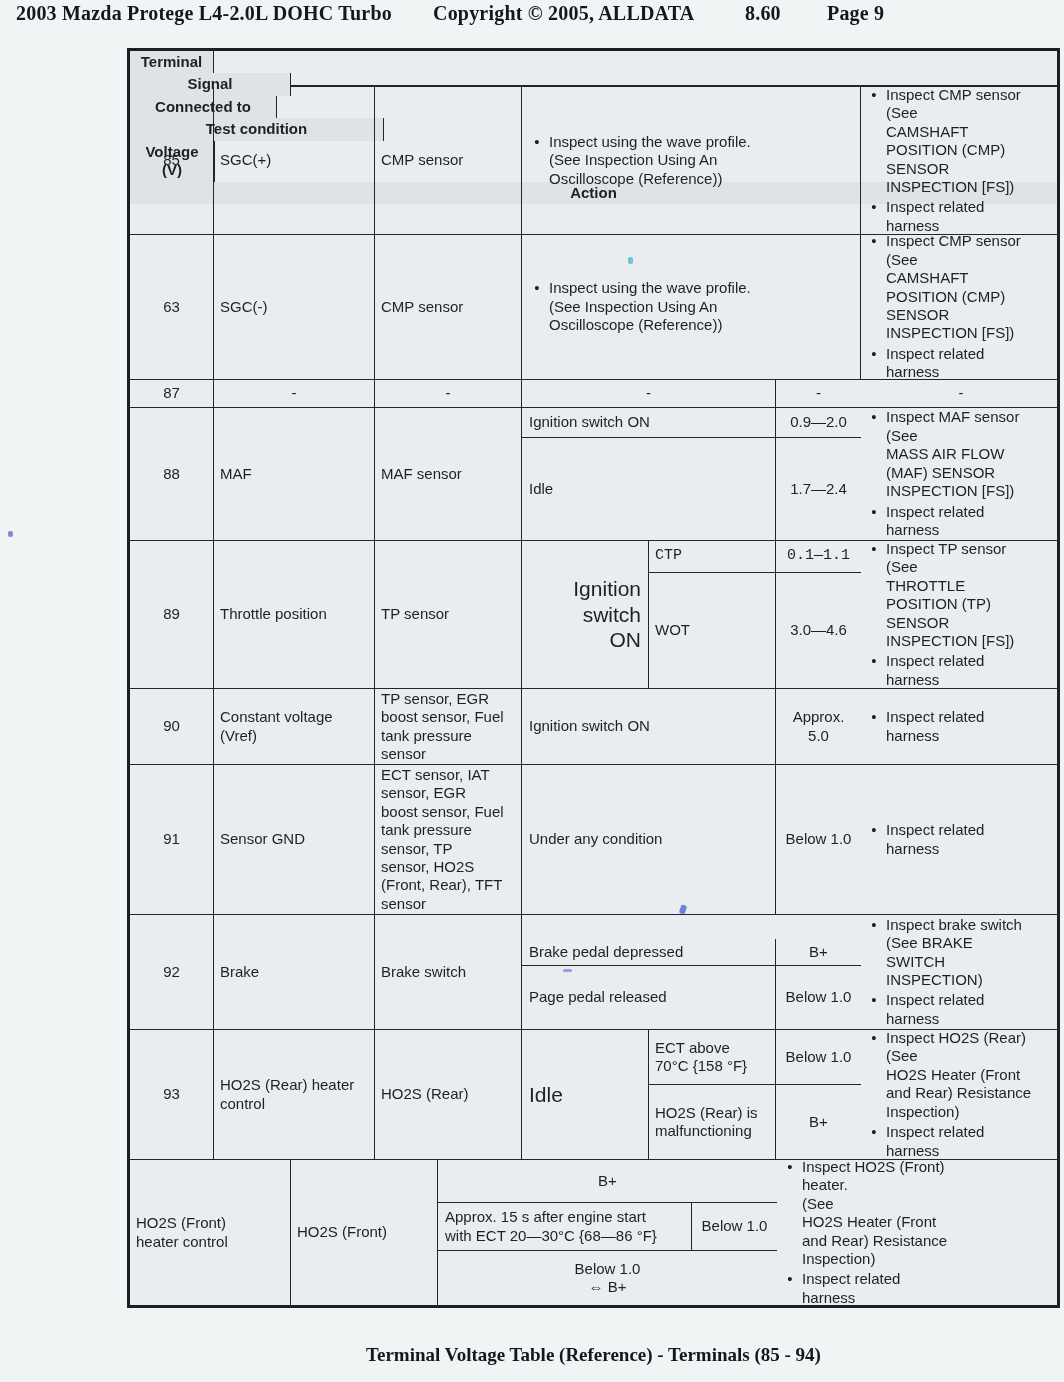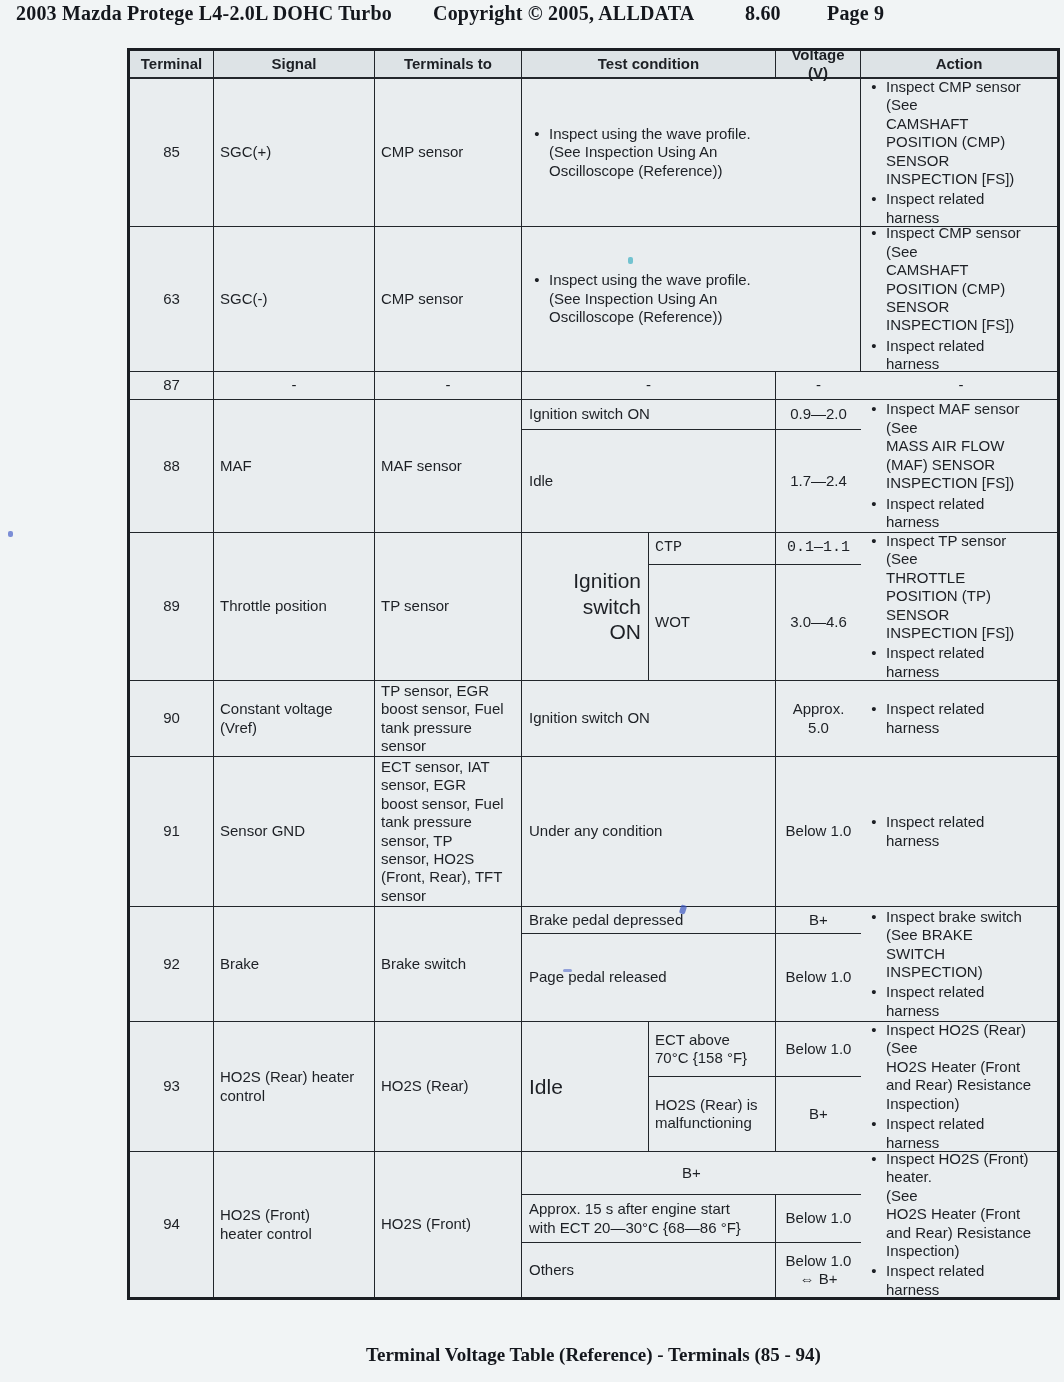--- a/index.html
+++ b/index.html
@@ -46,21 +46,21 @@
 
   .srow{display:flex;border-bottom:1.5px solid var(--line);box-sizing:border-box;flex:none;}
   .srow.grow{flex:1;}
   .srow:last-child{border-bottom:none;}
   .tc{width:254px;box-sizing:border-box;border-right:1.5px solid var(--line);display:flex;align-items:center;padding:2px 7px;font-size:15px;line-height:1.23;}
   .vc{flex:1;display:flex;align-items:center;justify-content:center;text-align:center;padding:2px;font-size:15px;line-height:1.23;}
   .tcm{width:127px;box-sizing:border-box;border-right:1.5px solid var(--line);display:flex;align-items:center;padding:2px 7px;font-size:21px;line-height:1.23;text-align:right;}
   .subcol{flex:1;display:flex;flex-direction:column;}
   .subcol .tc2{width:127px;box-sizing:border-box;border-right:1.5px solid var(--line);display:flex;align-items:center;padding:2px 6px;font-size:15px;line-height:1.23;}
 
-  .hrow{height:28px;border-bottom:2.2px solid var(--line);}
+  .hrow{height:36px;border-bottom:2.2px solid var(--line);flex-direction:column;}
   .hrow .cell{justify-content:center;text-align:center;font-weight:bold;background:#dde3e6;padding:2px;}
   .h-test{width:254px;}
   .h-volt{width:85px;}
 
   .ml{white-space:pre-line;}
   .dash{justify-content:center;text-align:center;}
 
   .bi{display:flex;gap:7px;margin:1px 0;align-items:flex-start;}
   .bu{width:10px;text-align:center;flex:none;}
   .bt{white-space:pre-line;}
@@ -84,21 +84,21 @@
   <span class="t-copy">Copyright © 2005, ALLDATA</span>
   <span class="t-ver">8.60</span>
   <span class="t-page">Page 9</span>
 </div>
 
 <div class="vtable">
 
   <div class="row hrow">
     <div class="cell ct">Terminal</div>
     <div class="cell cs">Signal</div>
-    <div class="cell cc">Terminals to</div>
+    <div class="cell cc">Connected to</div>
     <div class="cell h-test">Test condition</div>
     <div class="cell h-volt ml">Voltage
 (V)</div>
     <div class="cell ca" style="align-items:center;justify-content:center;">Action</div>
   </div>
 
   <div class="row" style="height:148px;">
     <div class="cell ct">85</div>
     <div class="cell cs">SGC(+)</div>
     <div class="cell cc">CMP sensor</div>
@@ -286,21 +286,21 @@
 harness</span>
         </div>
     </div>
   </div>
 
   <div class="row" style="height:115px;">
     <div class="cell ct">92</div>
     <div class="cell cs">Brake</div>
     <div class="cell cc">Brake switch</div>
     <div class="mid">
-      <div class="srow" style="height:27px;">
+      <div class="srow" style="height:27px;margin-top:24px;">
         <div class="tc">Brake pedal depressed</div>
         <div class="vc">B+</div>
       </div>
       <div class="srow grow">
         <div class="tc">Page pedal released</div>
         <div class="vc">Below 1.0</div>
       </div>
     </div>
     <div class="cell ca">
       <div class="bi">
@@ -349,35 +349,33 @@
         </div>
       <div class="bi">
           <span class="bu">•</span>
           <span class="bt">Inspect related
 harness</span>
         </div>
     </div>
   </div>
 
   <div class="row" style="height:145px;">
-    <div class="cell ct">94</div>
     <div class="cell cs ml">HO2S (Front)
 heater control</div>
     <div class="cell cc">HO2S (Front)</div>
     <div class="mid">
       <div class="srow" style="height:43px;">
         <div class="vc">B+</div>
       </div>
       <div class="srow" style="height:48px;">
         <div class="tc ml">Approx. 15 s after engine start
 with ECT 20—30°C {68—86 °F}</div>
         <div class="vc">Below 1.0</div>
       </div>
       <div class="srow grow">
-        <div class="tc">Others</div>
         <div class="vc ml">Below 1.0
 ⇔ B+</div>
       </div>
     </div>
     <div class="cell ca">
       <div class="bi">
           <span class="bu">•</span>
           <span class="bt">Inspect HO2S (Front)
 heater.
 (See

